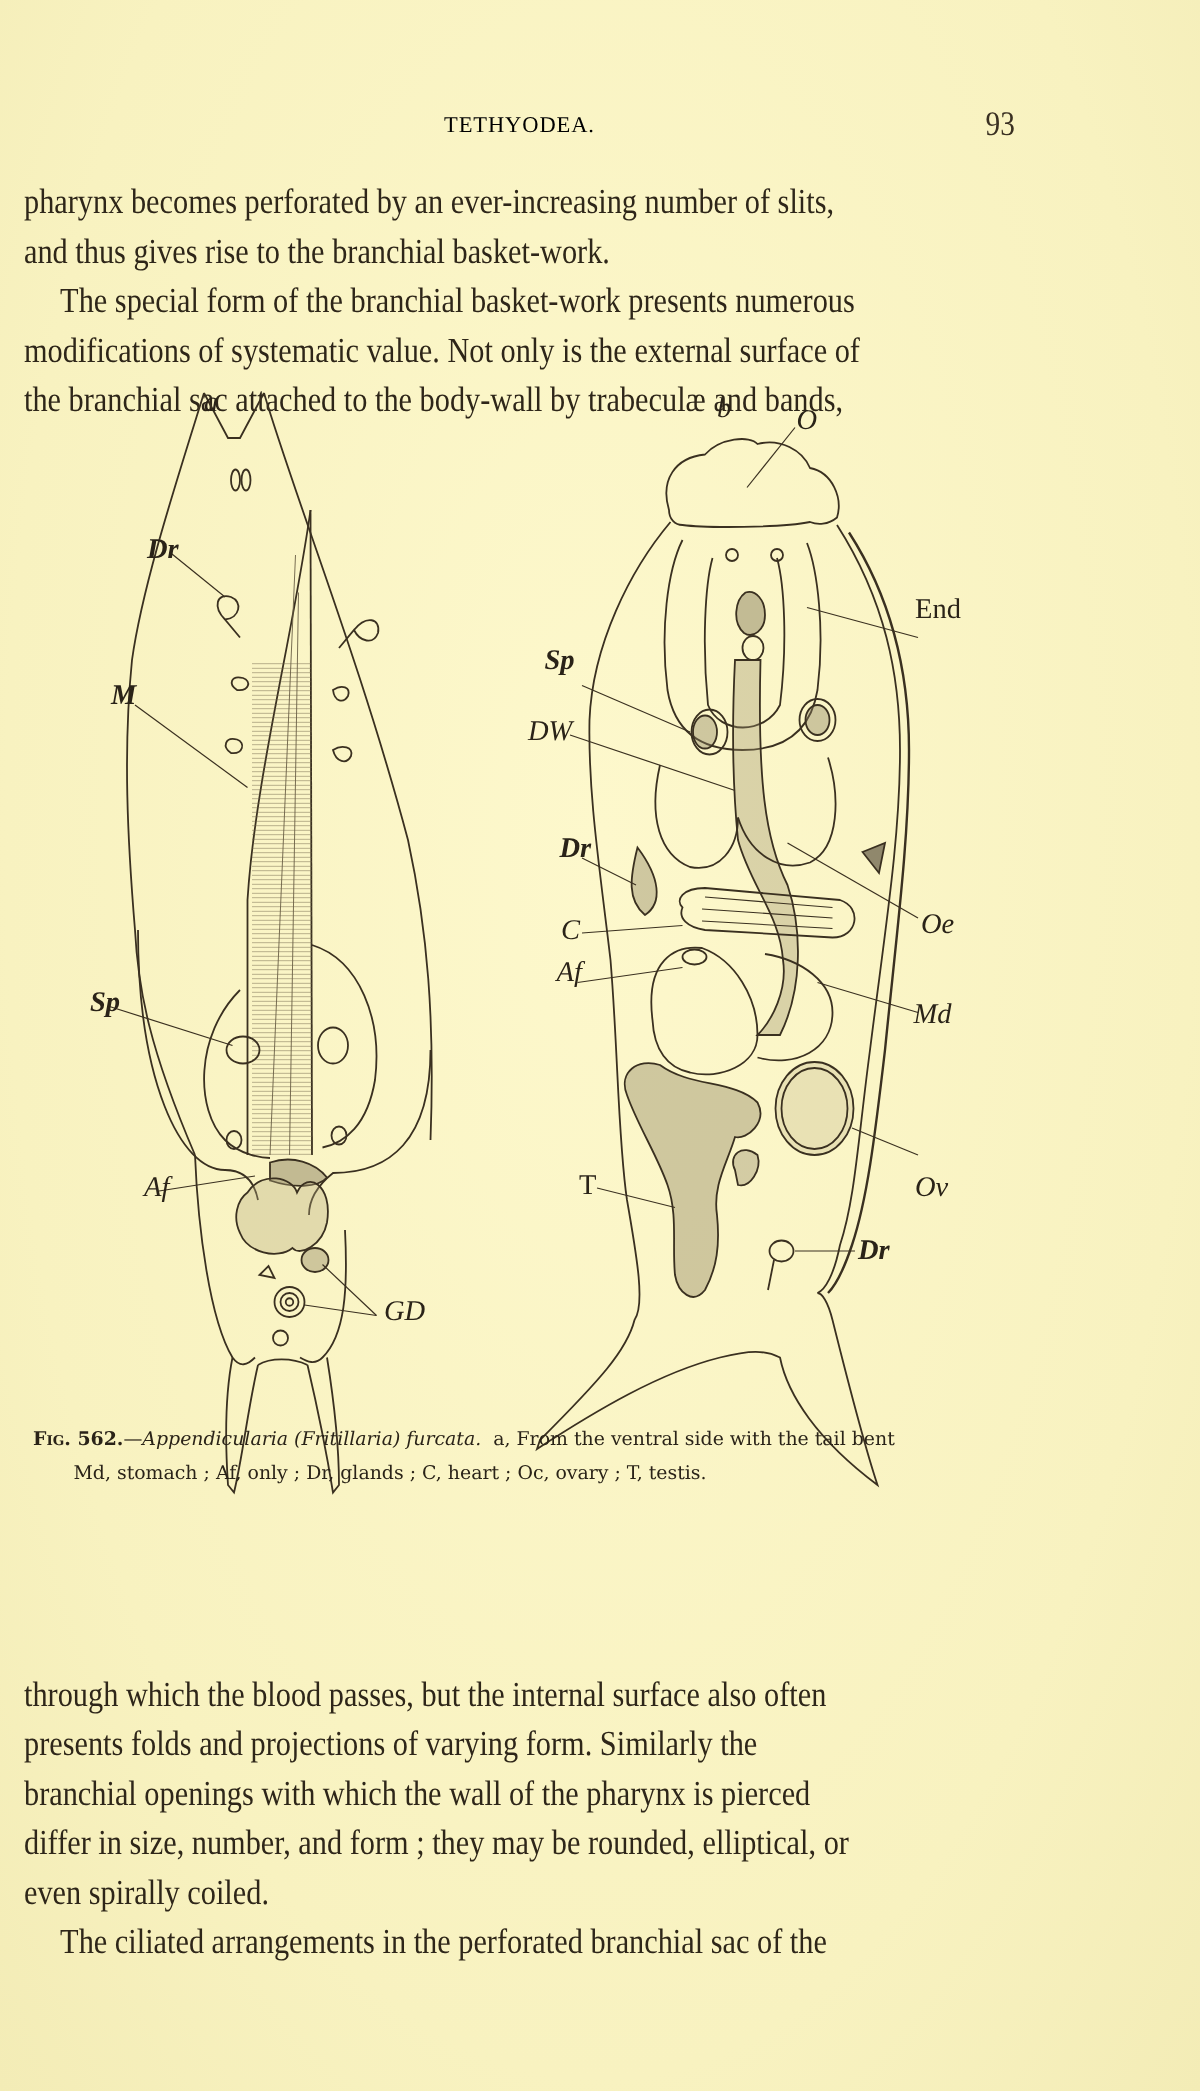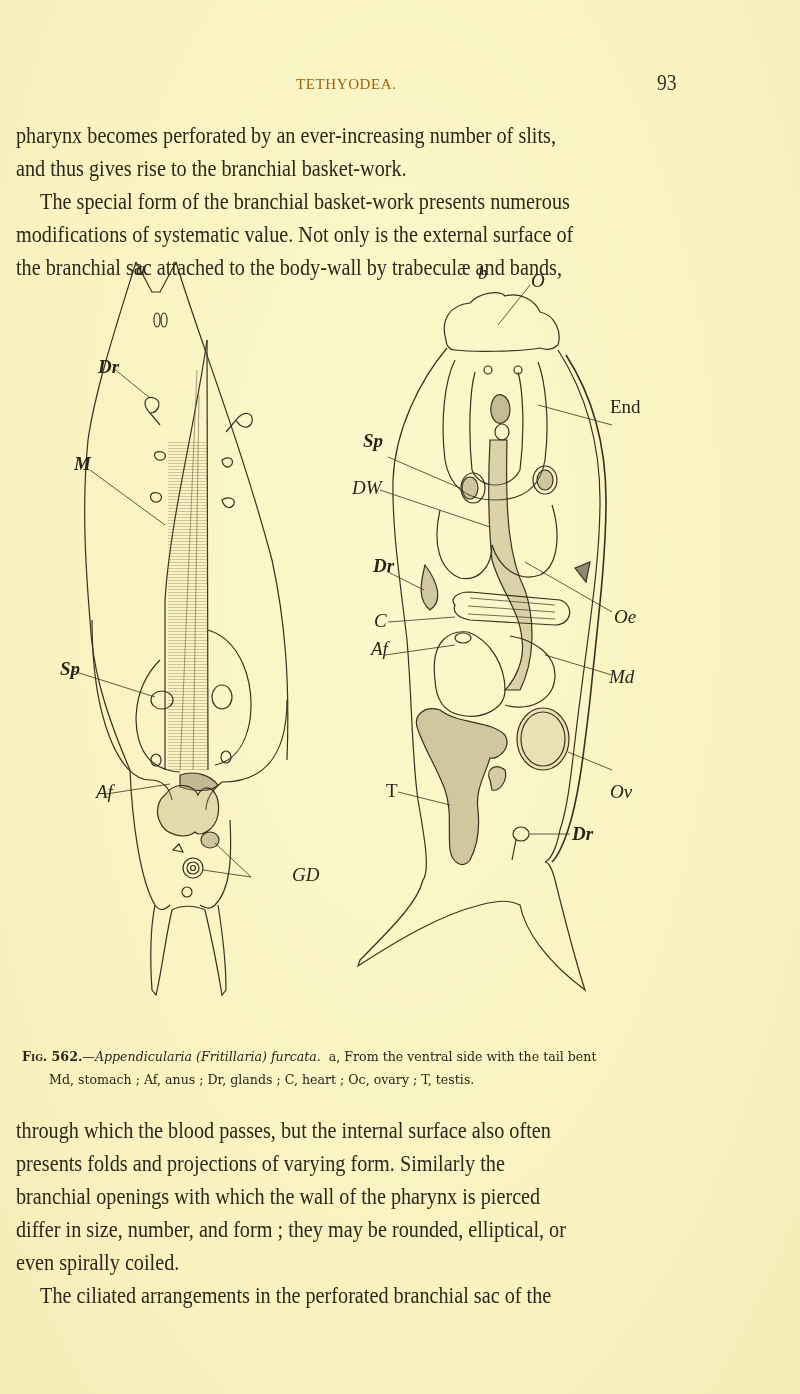--- a/index.html
+++ b/index.html
@@ -9,21 +9,21 @@
       background-image: radial-gradient(ellipse at 50% 40%, #fdf8cc 0%, #f8f2c0 70%, #f3ecb6 100%);
       color: #2b2418;
       font-family: "Liberation Serif", "DejaVu Serif", serif;
     }
     .page { position: absolute; left: 0; top: 0; width: 800px; height: 1394px; }
     .running-head {
       position: absolute; top: 74px; left: 0; width: 800px; height: 24px;
     }
     .running-title {
       position: absolute; left: 296px; top: 2px;
-      font-size: 15px; letter-spacing: 0.6px; color: #a16207;
+      font-size: 15px; letter-spacing: 0.6px; color: #000000;
     }
     .page-number {
       position: absolute; left: 657px; top: -4px; font-size: 23px; color: #3a3022;
       transform: scaleX(0.85); transform-origin: left;
     }
     .para {
       position: absolute; left: 16px; width: 680px;
       font-size: 23.5px; line-height: 33px; color: #2e2619;
       transform: scaleX(0.86); transform-origin: left top;
       width: 790px;
@@ -33,21 +33,21 @@
     #p1 { top: 119px; }
     #p2 { top: 1114px; }
 
     .figure { position: absolute; left: 0; top: 248px; width: 800px; height: 760px; }
     .figure svg { position: absolute; left: 0; top: 0; }
     .fig-label {
       position: absolute; font-style: italic; font-size: 19px; color: #2a2318;
       font-family: "Liberation Serif", serif;
     }
     .caption {
-      position: absolute; left: 22px; top: 1046px; width: 760px;
+      position: absolute; left: 22px; top: 948px; width: 760px;
       font-family: "DejaVu Serif", serif; font-size: 12.6px; line-height: 22.5px;
       color: #2a2318;
     }
     .caption .cline { display: block; white-space: nowrap; }
     .caption .indent { padding-left: 27px; }
     .sc { font-variant: small-caps; font-weight: bold; }
     .it { font-style: italic; }
   </style>
 </head>
 <body>
@@ -218,21 +218,21 @@
           <line x1="0" y1="1.5" x2="4" y2="1.5" stroke="#6a5f45" stroke-width="0.6"></line>
         </pattern>
       </defs>
     </svg>
 
     <span class="fig-label" style="left:136px;top:10px;">a</span>
     <span class="fig-label" style="left:98px;top:108px;font-weight:bold;">Dr</span>
     <span class="fig-label" style="left:74px;top:205px;font-weight:bold;">M</span>
     <span class="fig-label" style="left:60px;top:410px;font-weight:bold;">Sp</span>
     <span class="fig-label" style="left:96px;top:533px;">Af</span>
-    <span class="fig-label" style="left:256px;top:616px;margin-left:36px;">GD</span>
+    <span class="fig-label" style="left:256px;top:616px;">GD</span>
 
     <span class="fig-label" style="left:478px;top:14px;">b</span>
     <span class="fig-label" style="left:531px;top:22px;">O</span>
     <span class="fig-label" style="left:610px;top:148px;font-style:normal;font-family:Liberation Serif, serif;">End</span>
     <span class="fig-label" style="left:363px;top:182px;font-weight:bold;">Sp</span>
     <span class="fig-label" style="left:352px;top:229px;">DW</span>
     <span class="fig-label" style="left:373px;top:307px;font-weight:bold;">Dr</span>
     <span class="fig-label" style="left:374px;top:362px;">C</span>
     <span class="fig-label" style="left:371px;top:390px;">Af</span>
     <span class="fig-label" style="left:614px;top:358px;">Oe</span>
@@ -242,21 +242,21 @@
     <span class="fig-label" style="left:572px;top:575px;font-weight:bold;">Dr</span>
   </div>
 
   <div class="caption">
     <span class="cline">
       <span class="sc">Fig. 562.</span><span>—</span><span class="it">Appendicularia</span>
       <span class="it">(Fritillaria)</span>
       <span class="it">furcata.</span>&nbsp;
       <span>a, From the ventral side with the tail bent</span>
     </span>
-    <span class="cline indent">Md, stomach ; Af, anus ; Dr, glands ; C, heart ; Oc, ovary ; T, testis.</span>
+    <span class="cline indent">Md, stomach ; Af, only ; Dr, glands ; C, heart ; Oc, ovary ; T, testis.</span>
   </div>
 
   <div class="para" id="p2">
     <span class="line">through which the blood passes, but the internal surface also often</span>
     <span class="line">presents folds and projections of varying form.  Similarly the</span>
     <span class="line">branchial openings with which the wall of the pharynx is pierced</span>
     <span class="line">differ in size, number, and form ; they may be rounded, elliptical, or</span>
     <span class="line">even spirally coiled.</span>
     <span class="line indent">The ciliated arrangements in the perforated branchial sac of the</span>
   </div>

